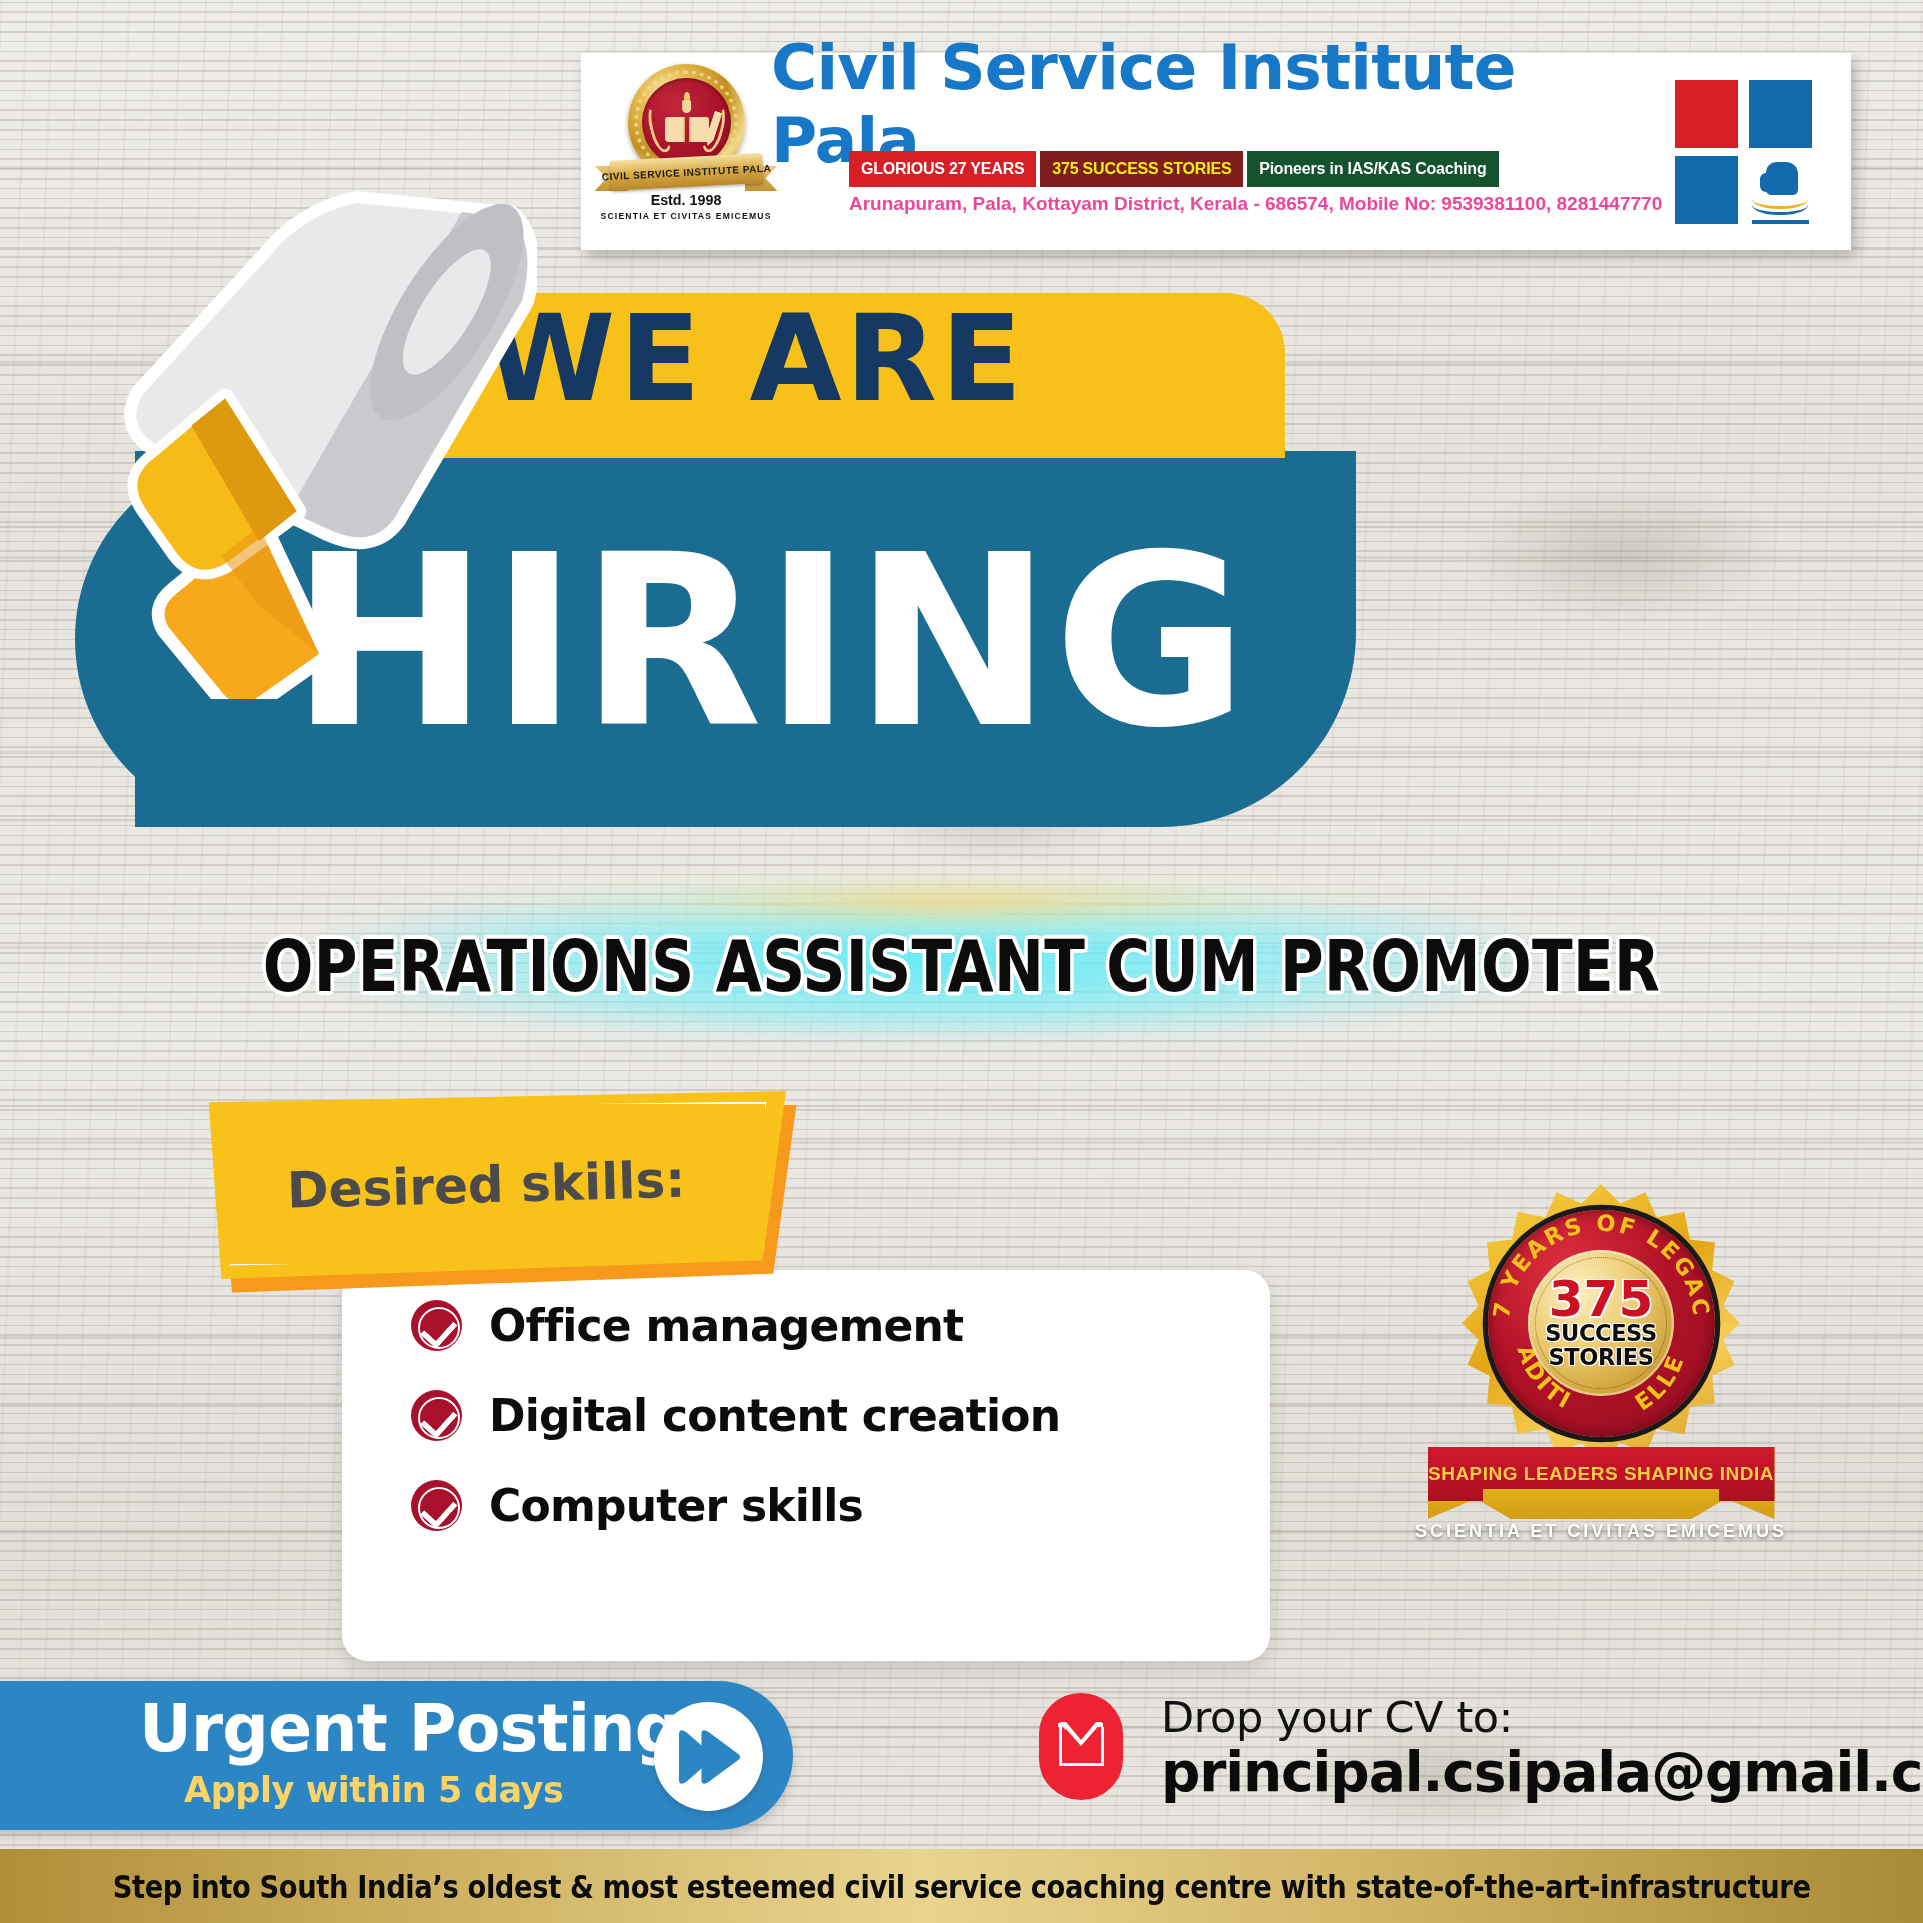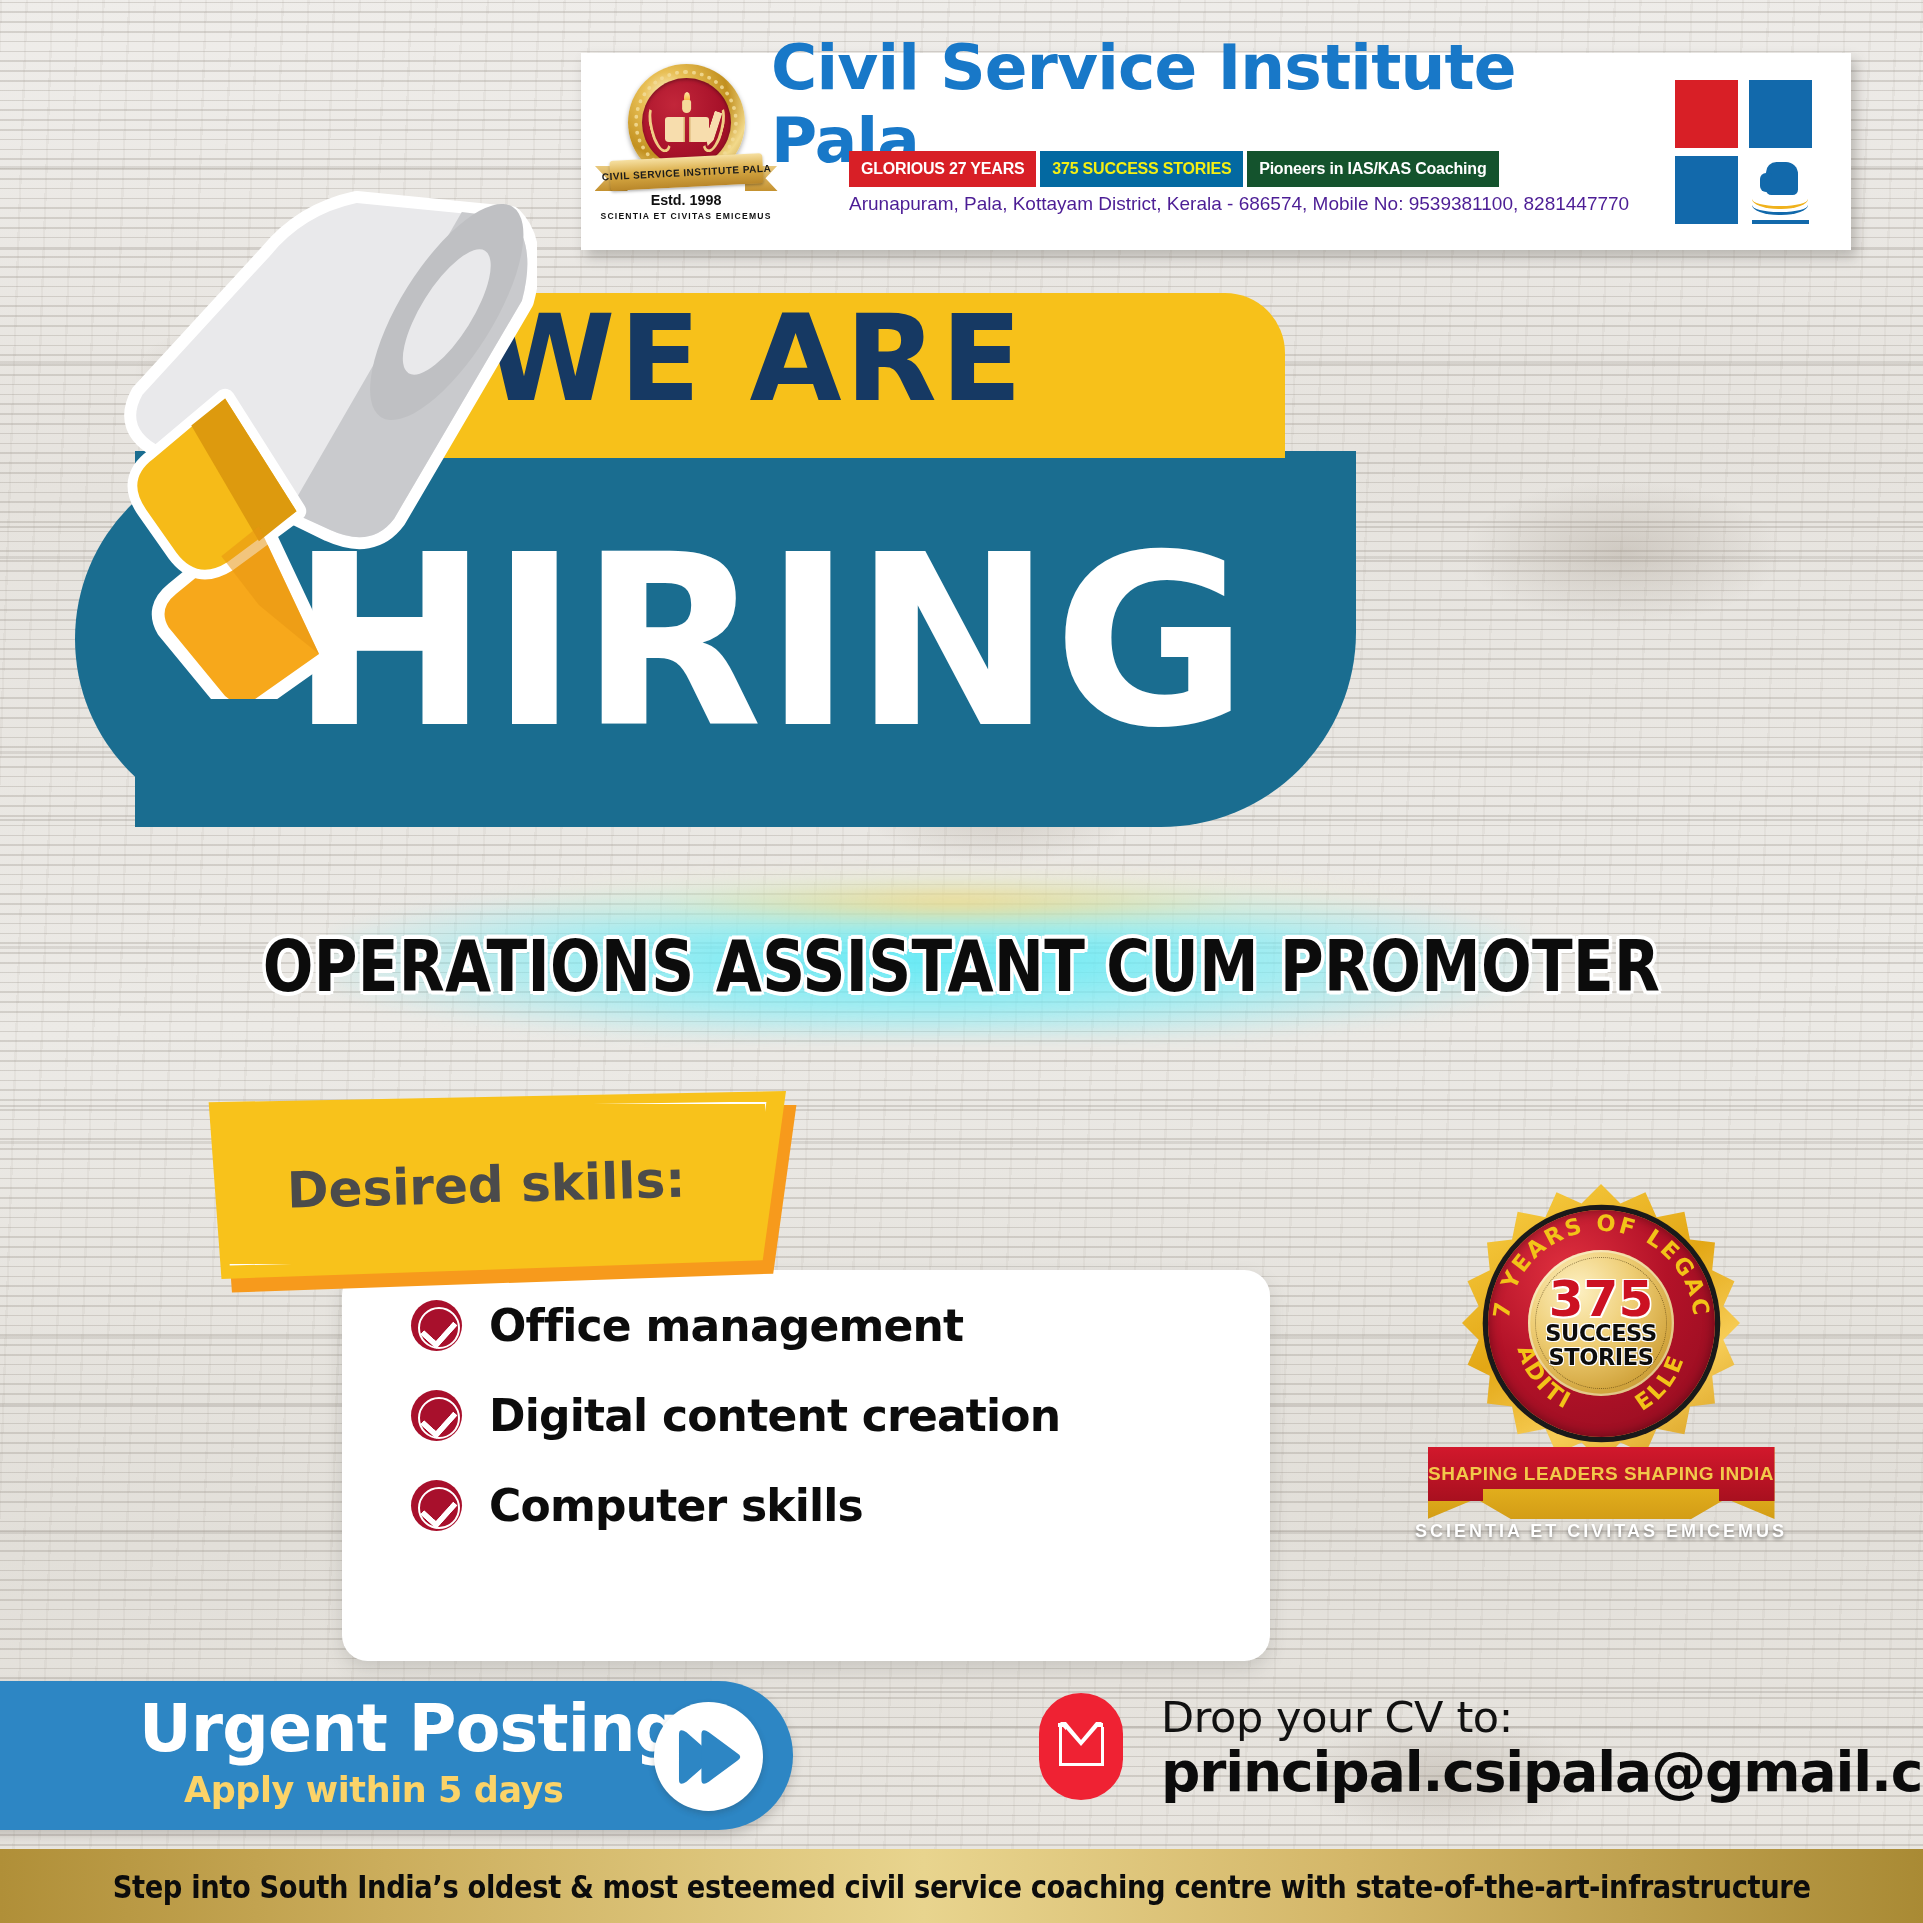--- a/index.html
+++ b/index.html
@@ -91,23 +91,23 @@
     position:absolute; left:190px; top:9px; width:909px; height:83px;
     display:flex; align-items:center;
     font-size:63px; font-weight:bold; color:#1878c8; letter-spacing:-0.8px;
     font-family:"DejaVu Sans", sans-serif;
   }
   
   .badges{ position:absolute; left:268px; top:98px; height:36px; display:flex; gap:3.8px; }
   .bdg{ display:flex; align-items:center; justify-content:center; padding:0 12px;
         font-size:16px; font-weight:bold; white-space:nowrap; letter-spacing:-0.2px;}
   .bdg-red{ background:#d81f26; color:#fff; }
-  .bdg-blue-y{ background:#0369a1; color:#f5ef12; }
+  .bdg-blue-y{ background:#7f1d1d; color:#f5ef12; }
   .bdg-blue-w{ background:#14532d; color:#fff; font-weight:bold; }
-  .addr{ position:absolute; left:268px; top:140px; font-size:19px; font-weight:normal; color:#4c1d95; white-space:nowrap;}
+  .addr{ position:absolute; left:268px; top:140px; font-size:19px; font-weight:bold; color:#ec4899; white-space:nowrap;}
 
   
   .blk-grid{ position:absolute; right:39px; top:27px; width:137px; height:144px; }
   .blk{ position:absolute; width:63px; height:68px; }
   .blk-red { left:0;   top:0;  background:#d81f26; }
   .blk-b1  { right:0;  top:0;  background:#1269ab; }
   .blk-b2  { left:0;   bottom:0; background:#1269ab; }
   .blk-icon{ right:0; bottom:0; width:63px; height:68px; }
   .fist{ position:absolute; left:16.5px; top:6px; width:32px; height:33px; background:#1269ab;
     border-radius:10.5px 12px 5.3px 5.3px; }

